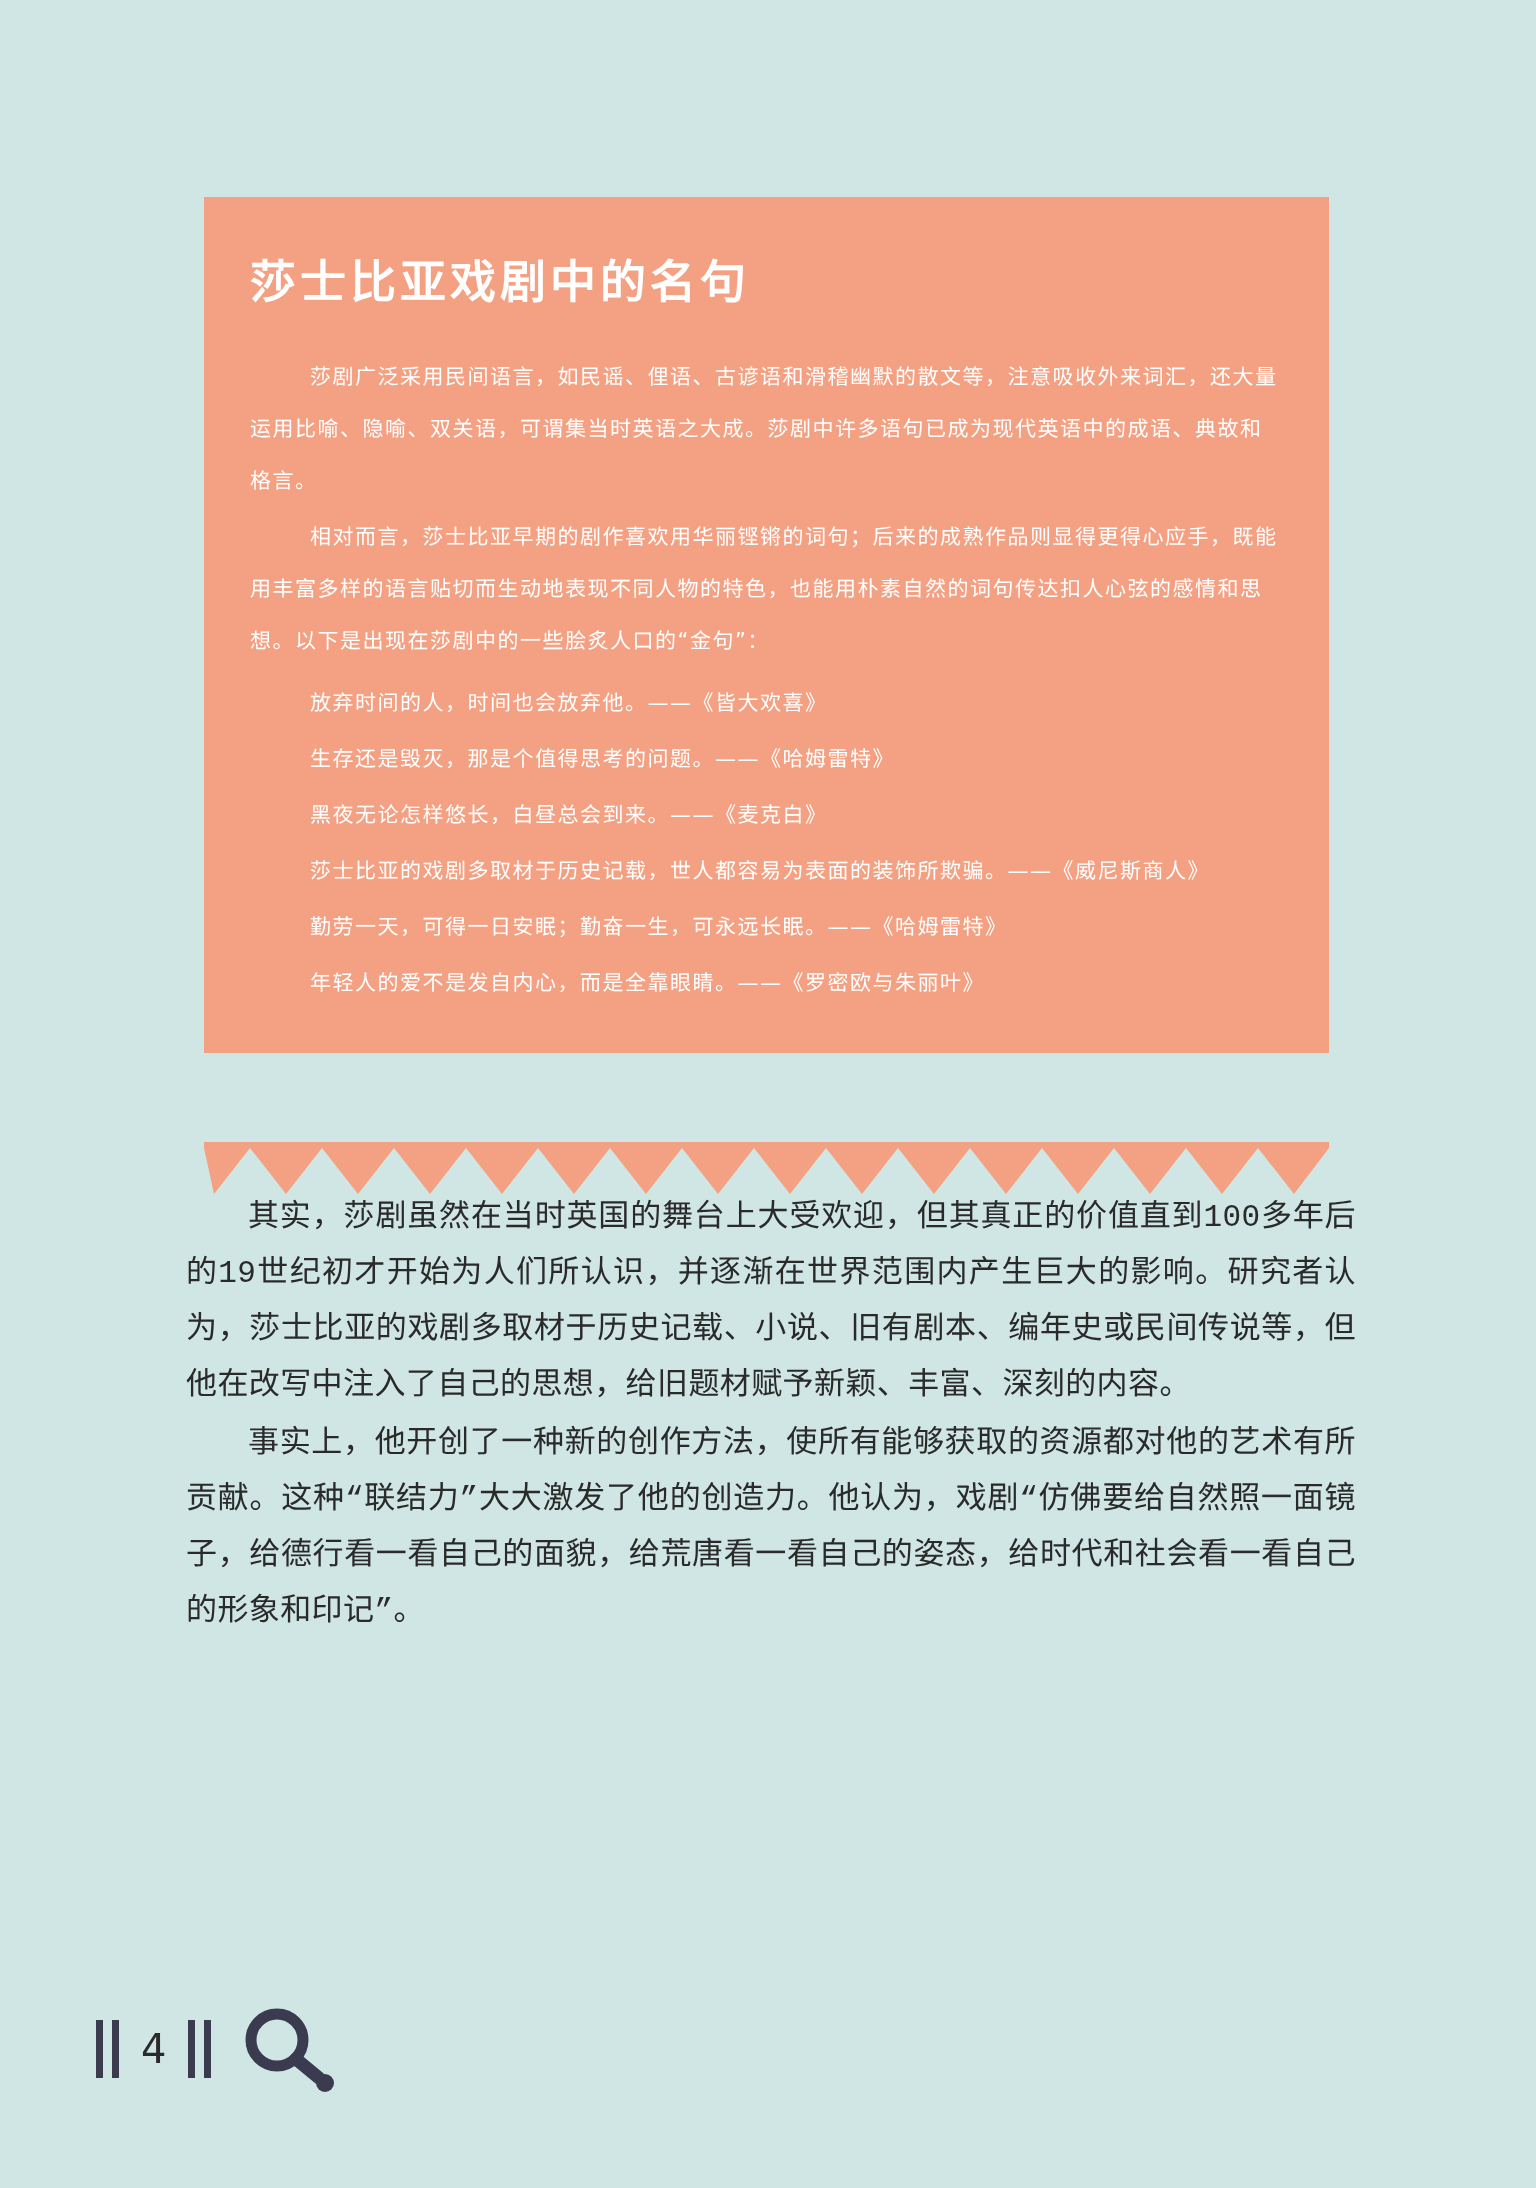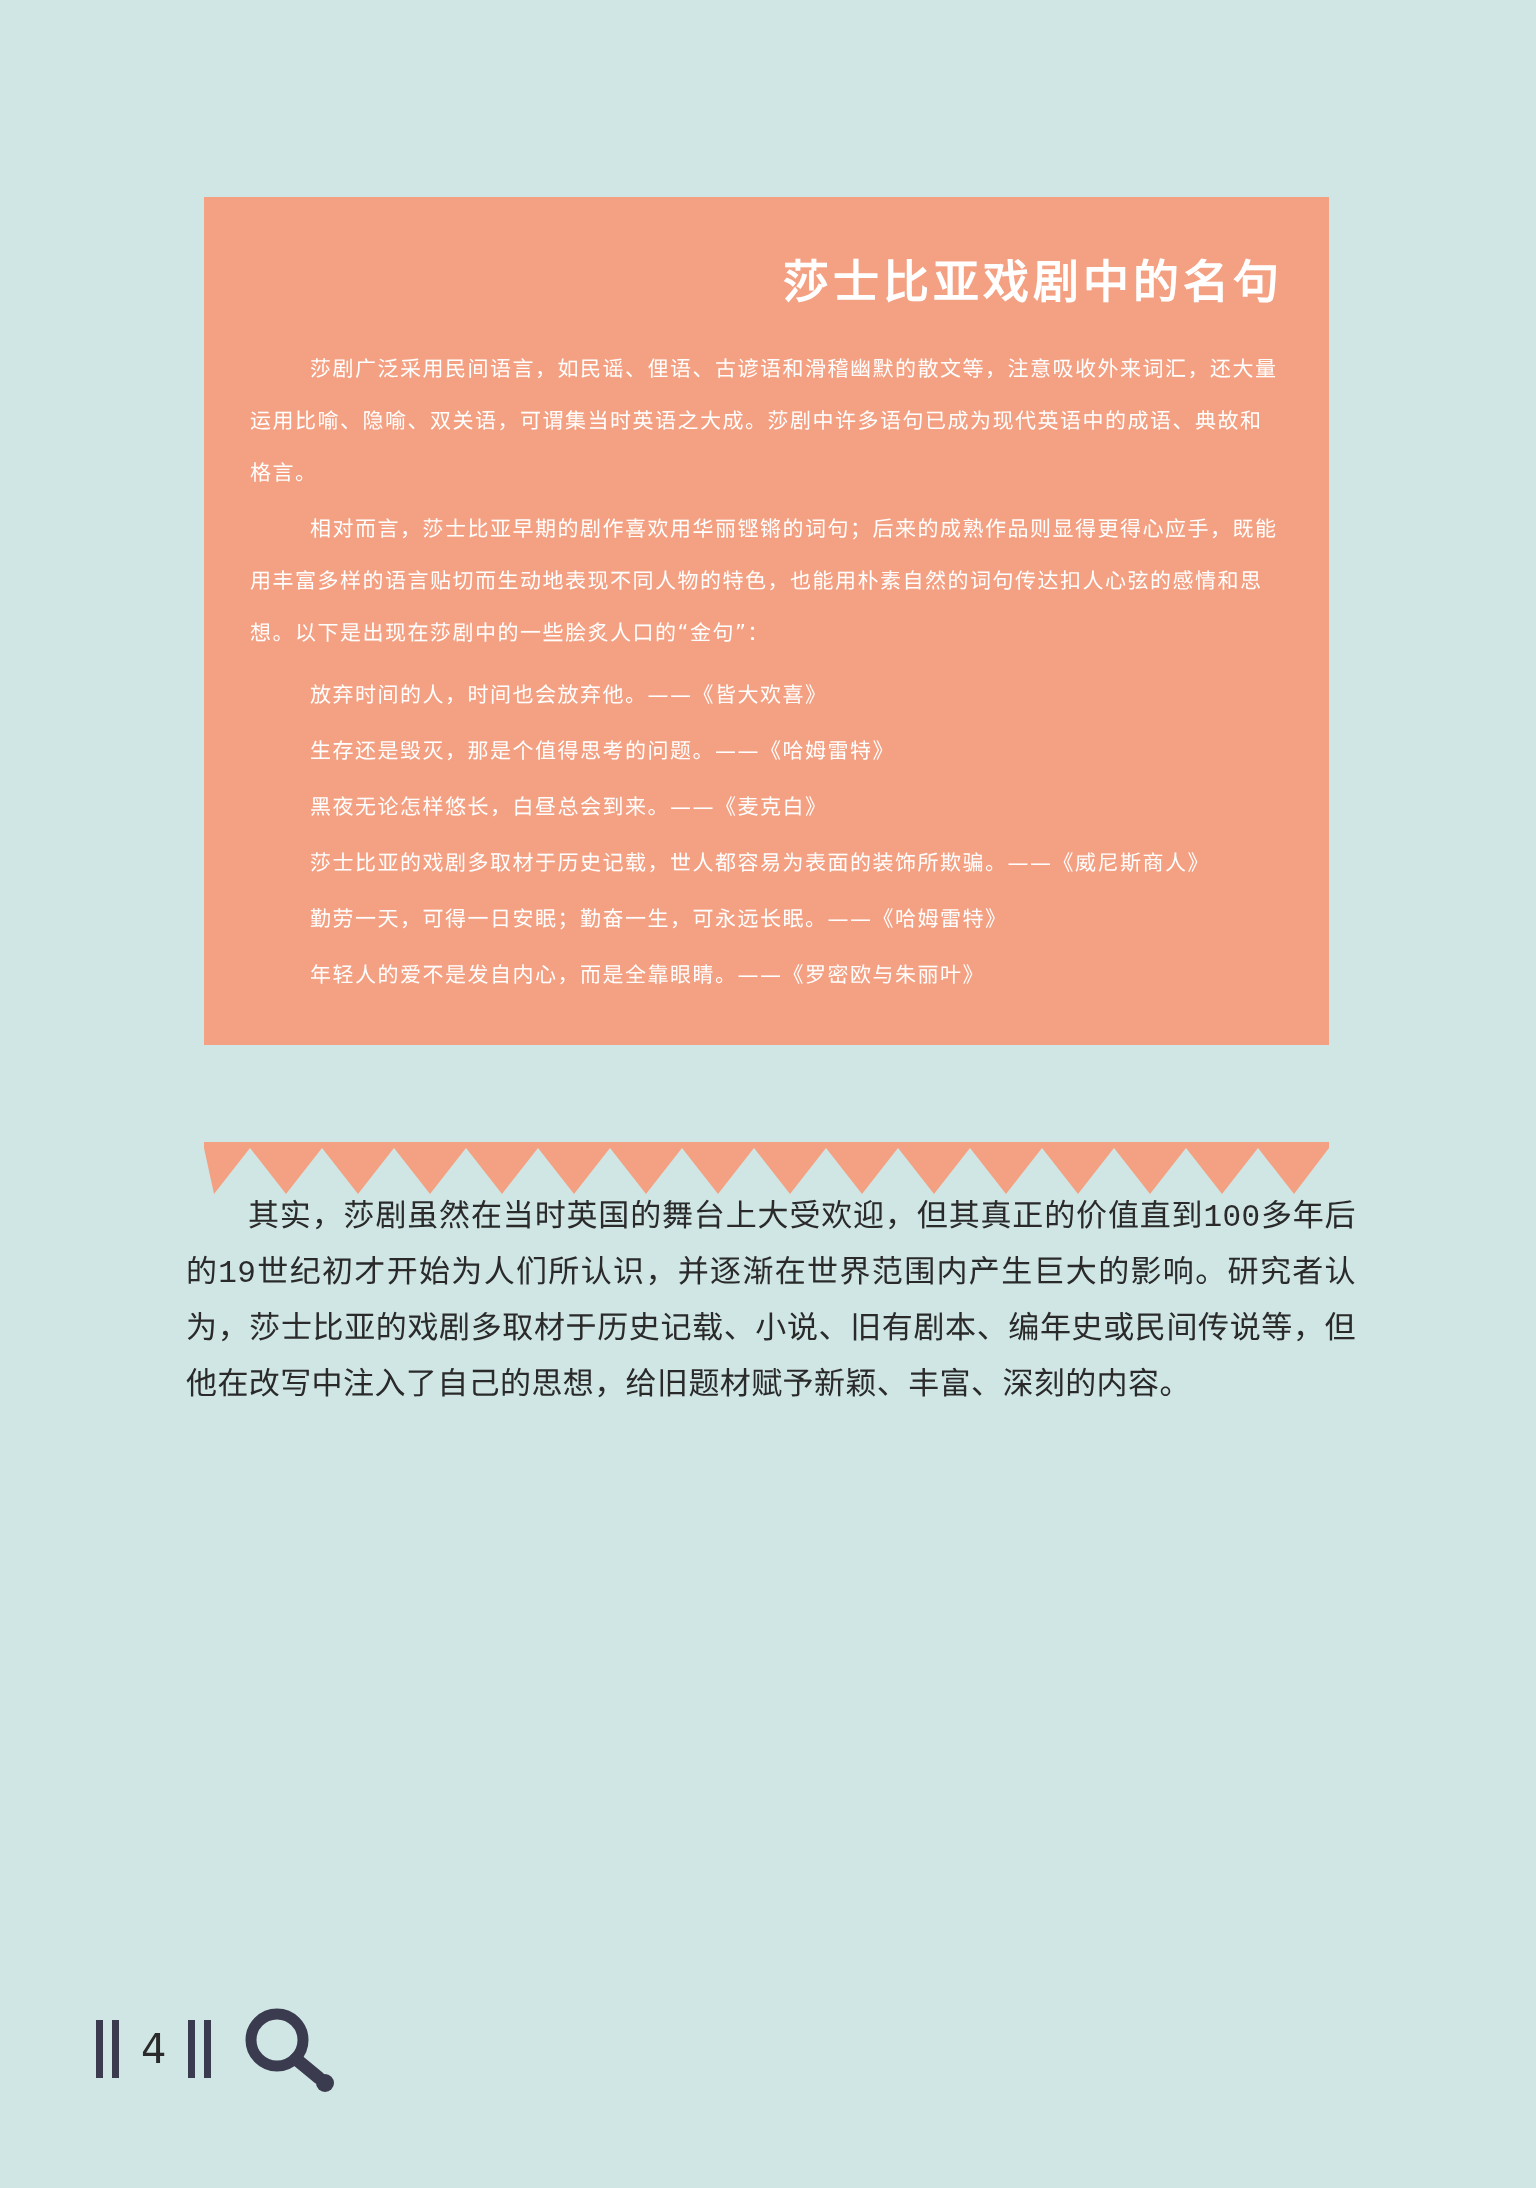--- a/index.html
+++ b/index.html
@@ -26,26 +26,26 @@
   .callout {
     position: absolute;
     left: 204px;
     top: 197px;
     width: 1125px;
     background: #f4a183;
     padding: 34px 46px 40px 46px;
     box-sizing: border-box;
   }
   .callout-title {
-    text-align: right;
+    text-align: left;
     color: #ffffff;
     font-size: 46px;
     font-weight: bold;
     letter-spacing: 4px;
-    margin: 14px 0 32px 0;
+    margin: 14px 0 40px 0;
     font-family: "DejaVu Sans", sans-serif;
   }
   .callout p {
     color: #ffffff;
     font-size: 21px;
     line-height: 52px;
     margin: 0 0 4px 0;
     letter-spacing: 1.5px;
     text-indent: 60px;
     font-family: "DejaVu Sans", sans-serif;
@@ -142,20 +142,21 @@
   </div>
 
   <div class="zigzag" id="zigzag" style="top: 1142px;">
     <svg width="1125" height="52" viewBox="0 0 1125 52" preserveAspectRatio="none" aria-hidden="true">
       <polygon fill="#f4a183" points="0,0 1125,0 1125,6 1090,52 1054,6 1018,52 982,6 946,52 910,6 874,52 838,6 802,52 766,6 730,52 694,6 658,52 622,6 586,52 550,6 514,52 478,6 442,52 406,6 370,52 334,6 298,52 262,6 226,52 190,6 154,52 118,6 82,52 46,6 10,52 0,6"></polygon>
     </svg>
   </div>
 
   <div class="body-text">
     <p>其实，莎剧虽然在当时英国的舞台上大受欢迎，但其真正的价值直到100多年后的19世纪初才开始为人们所认识，并逐渐在世界范围内产生巨大的影响。研究者认为，莎士比亚的戏剧多取材于历史记载、小说、旧有剧本、编年史或民间传说等，但他在改写中注入了自己的思想，给旧题材赋予新颖、丰富、深刻的内容。</p>
+    <p>事实上，他开创了一种新的创作方法，使所有能够获取的资源都对他的艺术有所贡献。这种“联结力”大大激发了他的创造力。他认为，戏剧“仿佛要给自然照一面镜子，给德行看一看自己的面貌，给荒唐看一看自己的姿态，给时代和社会看一看自己的形象和印记”。</p>
   </div>
 
   <div class="footer">
     <div class="bar-pair">
       <div class="bar"></div>
       <div class="bar"></div>
     </div>
     <div class="page-num">4</div>
     <div class="bar-pair">
       <div class="bar"></div>

